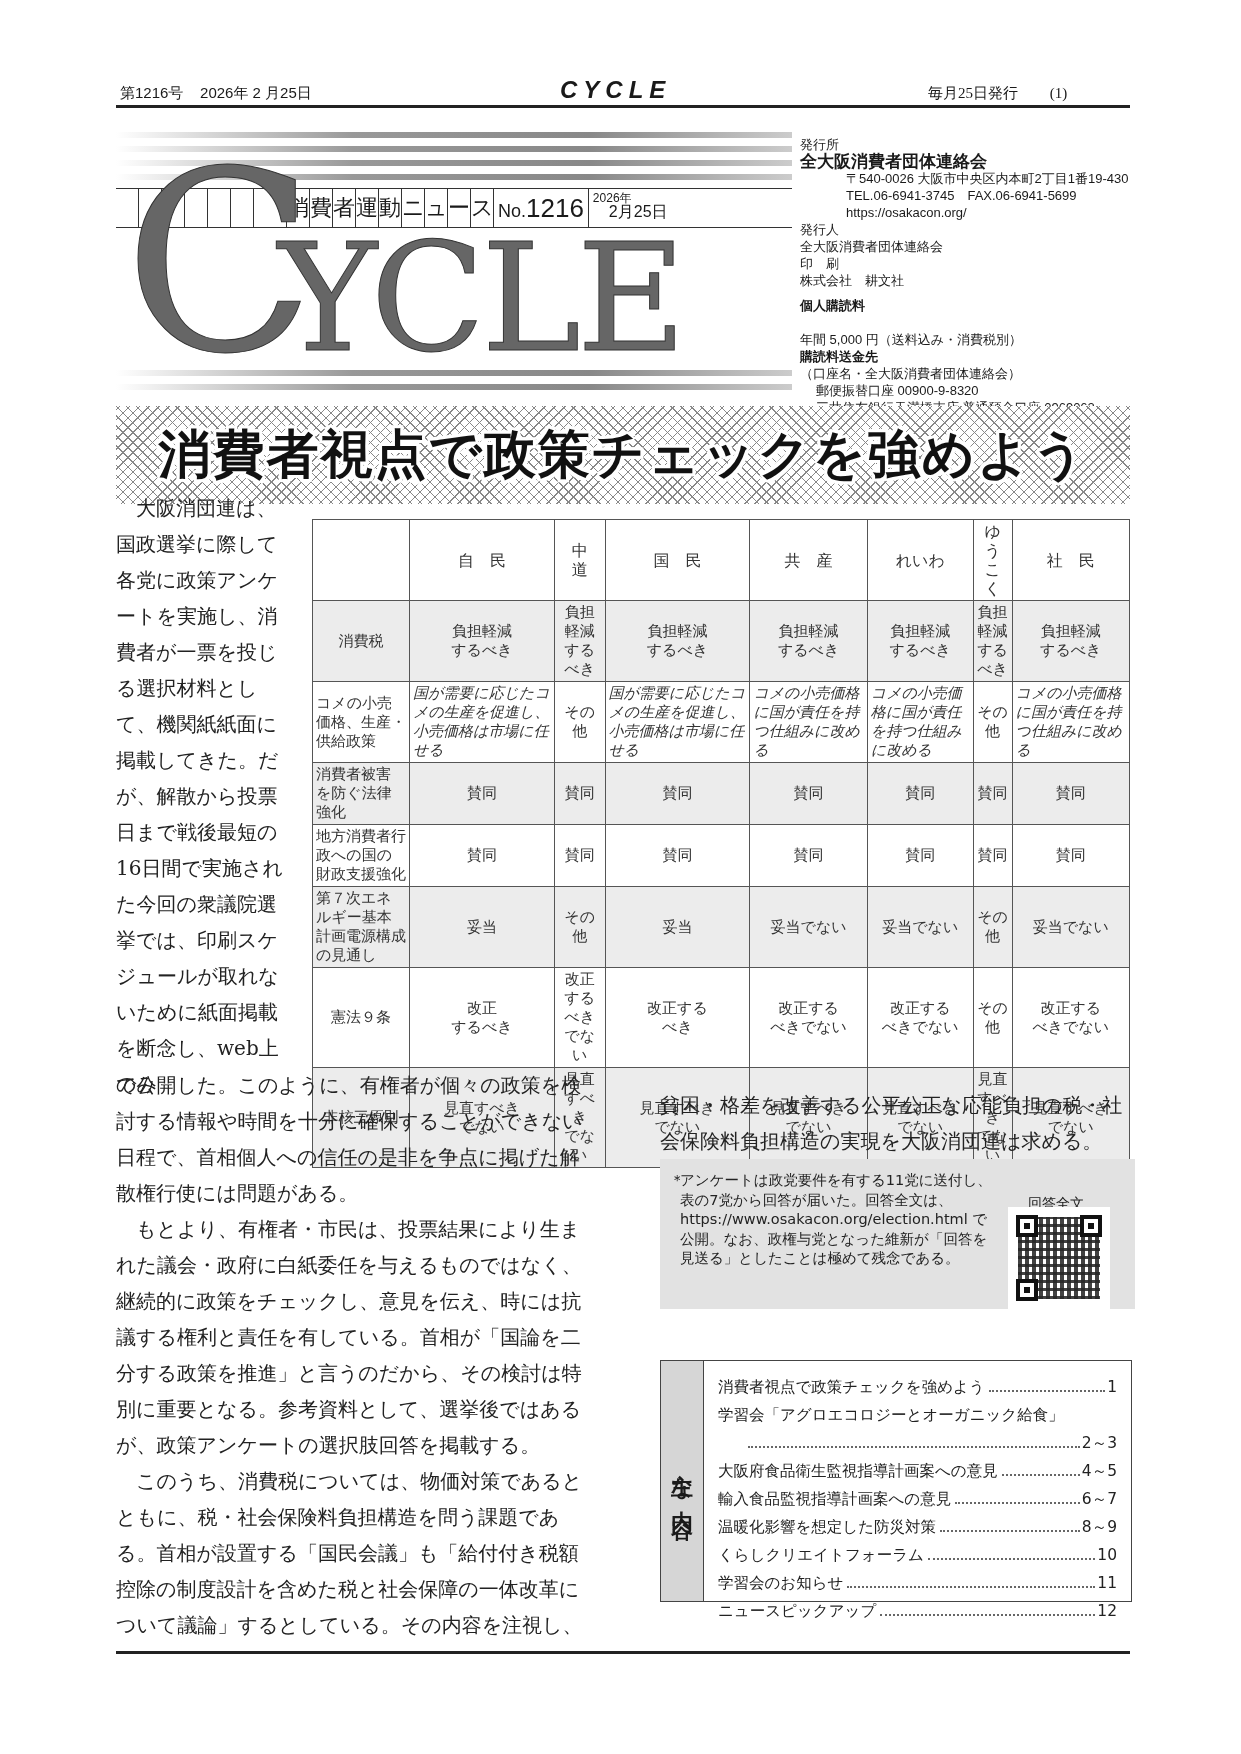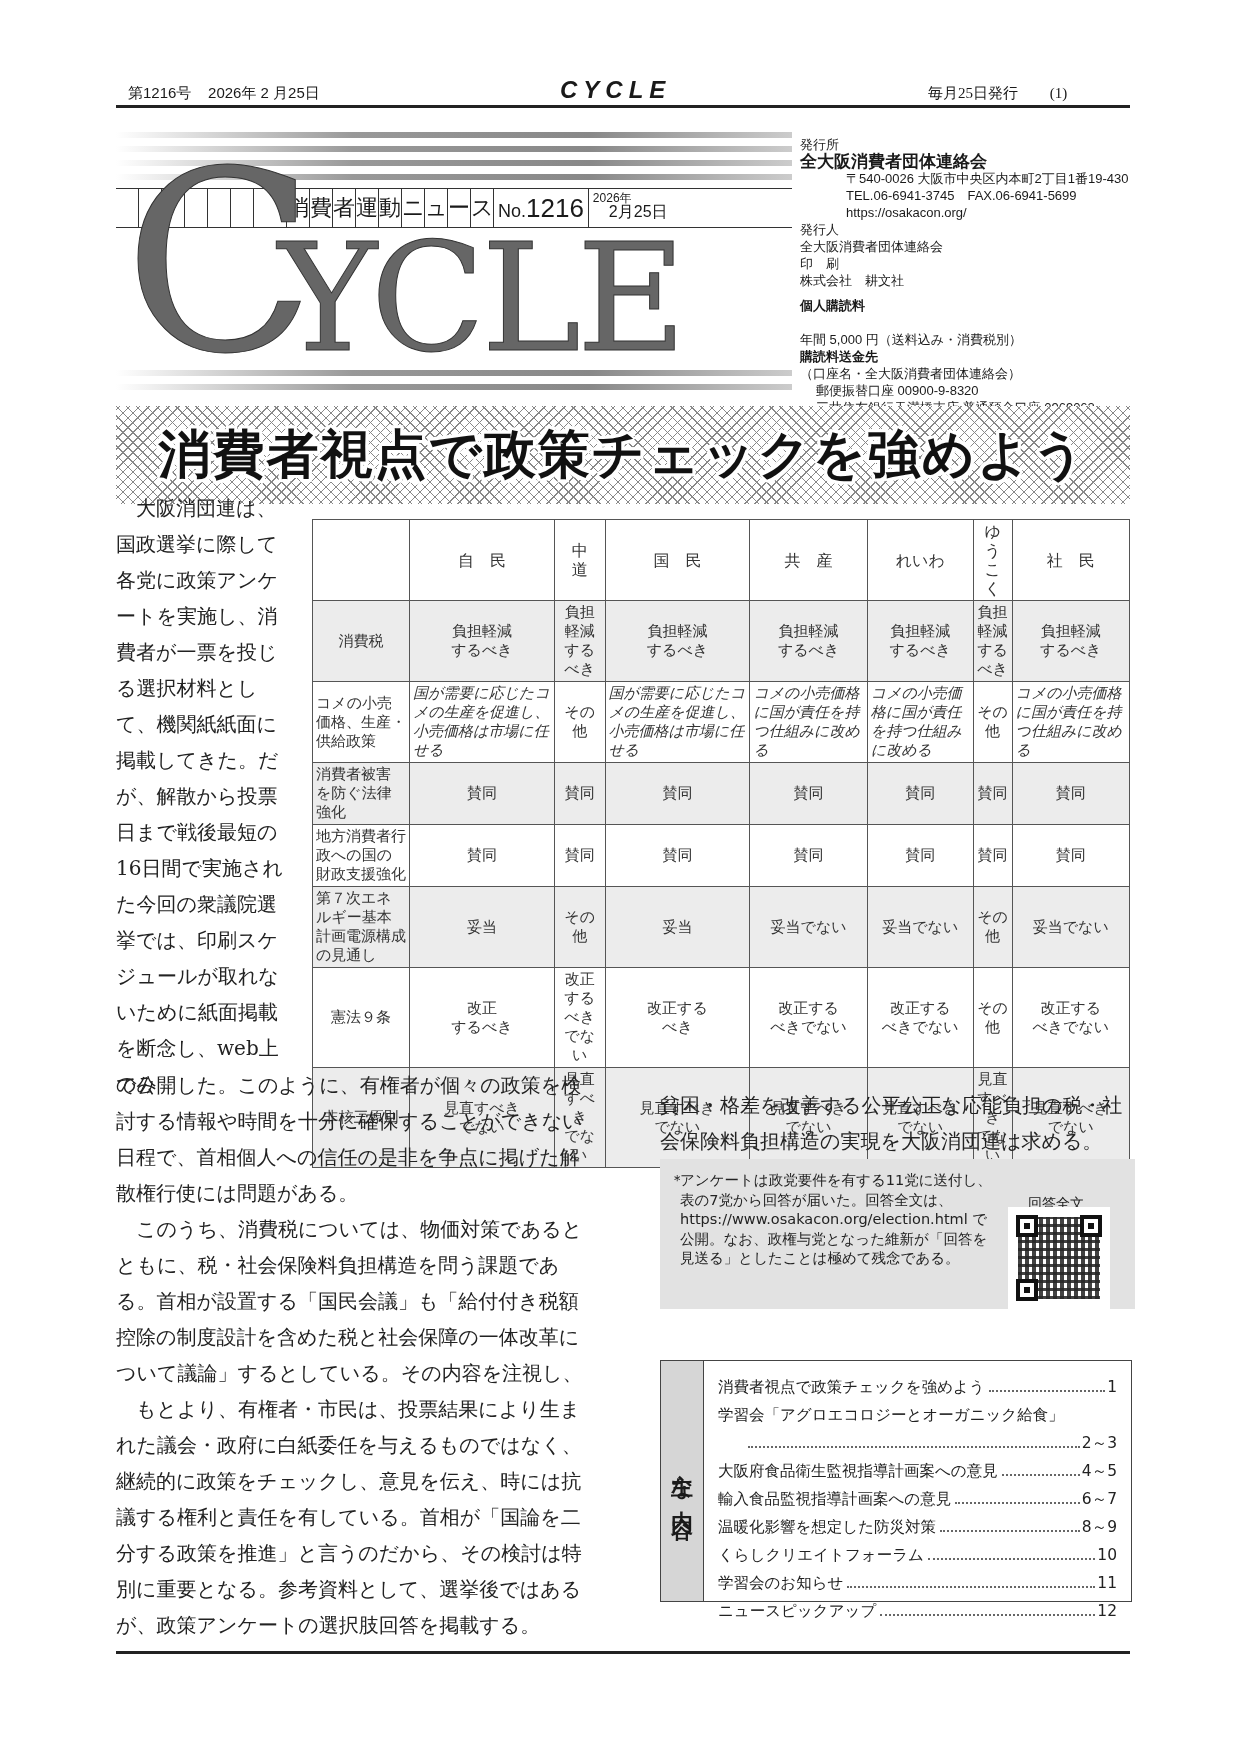--- a/index.html
+++ b/index.html
@@ -1,19 +1,19 @@
 <!DOCTYPE html>
 <html><head>
 <meta charset="utf-8">
 <style>
   html,body{margin:0;padding:0;background:#fff;}
   body{width:1241px;height:1754px;position:relative;overflow:hidden;font-family:"DejaVu Sans","Liberation Sans",sans-serif;color:#1a1a1a;}
   .abs{position:absolute;}
   
-  .run-left{left:128px;top:84px;font-size:15px;font-family:"Liberation Sans",sans-serif;letter-spacing:0;text-align:center;}
+  .run-left{left:120px;top:84px;font-size:15px;font-family:"Liberation Sans",sans-serif;letter-spacing:0;text-align:center;}
   .run-center{left:560px;top:76px;font-size:24px;font-weight:bold;font-style:italic;letter-spacing:6px;font-family:"Liberation Sans",sans-serif;}
   .run-right{left:928px;top:84px;font-size:15px;font-family:"Liberation Serif",serif;word-spacing:28px;}
   .rule-top{left:116px;top:105px;width:1014px;height:3px;background:#222;}
   
   .mast{left:116px;top:128px;width:676px;height:265px;}
   .stripe{position:absolute;left:0;height:6px;background:linear-gradient(90deg,#fff 0%,#999 35%,#888 70%,#ccc 100%);}
   .title-bar{position:absolute;left:0;top:60px;width:676px;height:38px;border-top:1px solid #333;border-bottom:1px solid #333;background:#fff;display:flex;}
   .tcell{border-right:1px solid #333;width:23px;height:38px;box-sizing:border-box;}
   .tch{border-right:1px solid #333;width:23px;height:38px;box-sizing:border-box;font-size:22px;line-height:38px;text-align:center;font-family:"Liberation Sans",sans-serif;}
   .tno{font-family:"Liberation Sans",sans-serif;font-size:26px;line-height:38px;padding:0 4px;border-right:1px solid #333;}
@@ -260,22 +260,22 @@
         <td style="white-space: pre-line;">見直すべき
 でない</td>
         <td style="white-space: pre-line;">見直すべき
 でない</td>
       </tr>
     </tbody>
 </table>
 
 <div class="abs body main-text">
   <p>で公開した。このように、有権者が個々の政策を検討する情報や時間を十分に確保することができない日程で、首相個人への信任の是非を争点に掲げた解散権行使には問題がある。</p>
+  <p class="indent">もとより、有権者・市民は、投票結果により生まれた議会・政府に白紙委任を与えるものではなく、継続的に政策をチェックし、意見を伝え、時には抗議する権利と責任を有している。首相が「国論を二分する政策を推進」と言うのだから、その検討は特別に重要となる。参考資料として、選挙後ではあるが、政策アンケートの選択肢回答を掲載する。</p>
   <p class="indent">このうち、消費税については、物価対策であるとともに、税・社会保険料負担構造を問う課題である。首相が設置する「国民会議」も「給付付き税額控除の制度設計を含めた税と社会保障の一体改革について議論」するとしている。その内容を注視し、</p>
-  <p class="indent">もとより、有権者・市民は、投票結果により生まれた議会・政府に白紙委任を与えるものではなく、継続的に政策をチェックし、意見を伝え、時には抗議する権利と責任を有している。首相が「国論を二分する政策を推進」と言うのだから、その検討は特別に重要となる。参考資料として、選挙後ではあるが、政策アンケートの選択肢回答を掲載する。</p>
 </div>
 
 <div class="abs body right-text">
   <p>貧困・格差を改善する公平公正な応能負担の税・社会保険料負担構造の実現を大阪消団連は求める。</p>
 </div>
 
 <div class="abs note">
   <div class="note-text">
     <span class="star">＊</span>
     <span>アンケートは政党要件を有する11党に送付し、表の7党から回答が届いた。回答全文は、https://www.osakacon.org/election.html で公開。なお、政権与党となった維新が「回答を見送る」としたことは極めて残念である。</span>

